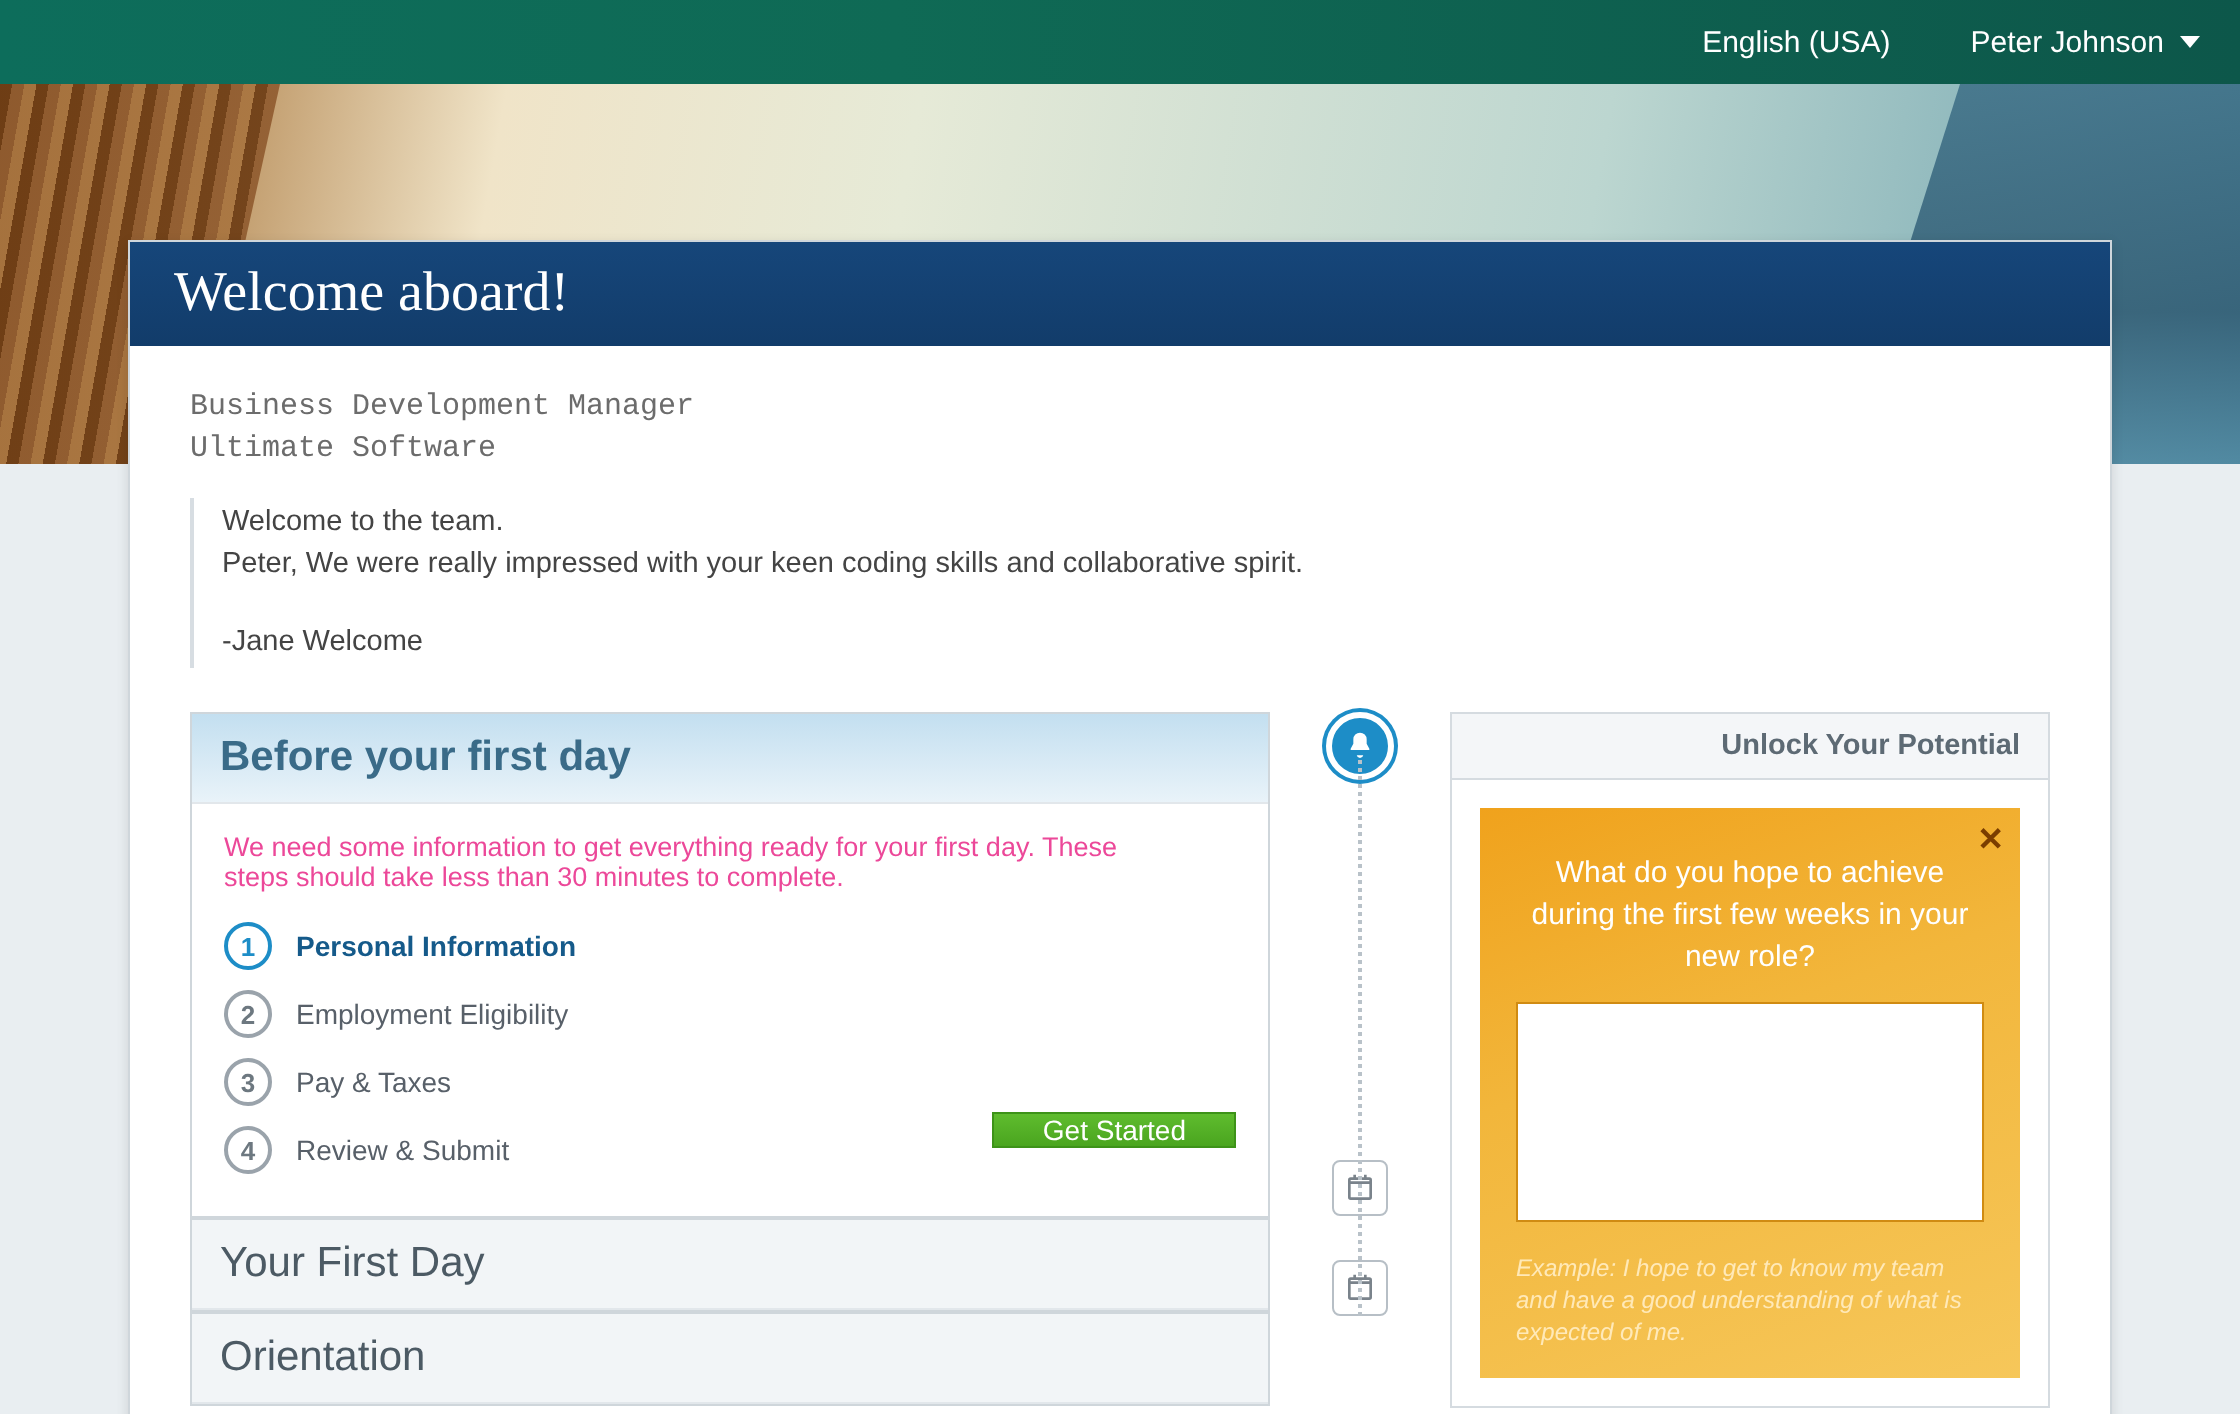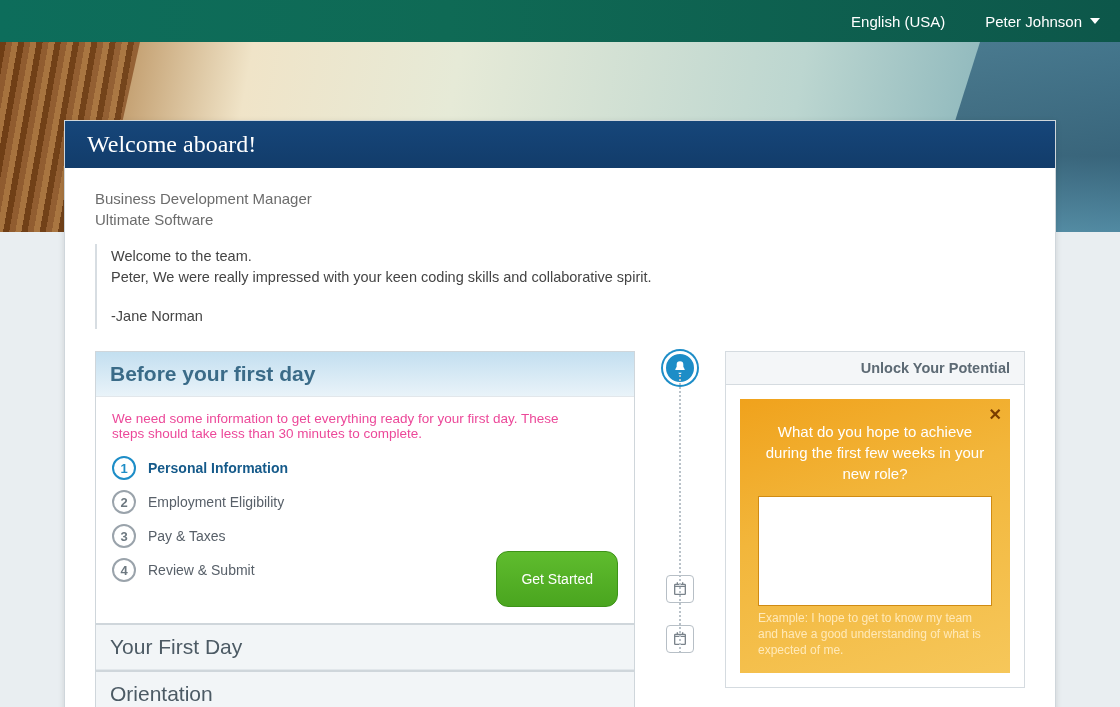--- a/index.html
+++ b/index.html
@@ -41,31 +41,31 @@
     opacity:.85;
   }
 
   
   .card {
     position: absolute; left: 64px; top: 120px; width: 992px;
     background: #fff; border: 1px solid #cfd6db; box-shadow: 0 2px 6px rgba(0,0,0,.12);
   }
   .card-header {
     background: linear-gradient(180deg,#16467a 0%, #123c6a 100%);
-    color: #fff; font-size: 24px; padding: 10px 22px; font-weight: 400;
+    color: #fff; font-size: 28px; padding: 10px 22px; font-weight: 400;
     font-family: Georgia, "Times New Roman", serif;
   }
   .card-body { padding: 18px 30px 24px 30px; }
 
   .name-block h2 {
     font-family: Georgia, "Times New Roman", serif; font-weight: 400;
     font-size: 26px; color: #2b2b2b;
   }
   .name-block .role, .name-block .company {
-    font-family: Liberation Sans, sans-serif; color: #6c6c6c; font-size: 15px; margin-top: 4px;
+    font-family: Liberation Mono, monospace; color: #6c6c6c; font-size: 15px; margin-top: 4px;
   }
 
   .quote {
     border-left: 2px solid #d7dde2; margin: 16px 0 22px 0; padding: 2px 0 2px 14px;
     color: #444; font-size: 14.5px; max-width: 620px; line-height: 1.45;
   }
   .quote .sig { margin-top: 18px; }
 
   
   .cols { display: flex; gap: 28px; align-items: flex-start; }
@@ -114,22 +114,22 @@
   .step-num {
     width: 24px; height: 24px; border-radius: 50%; border: 2px solid #1d8dc7;
     color: #1d8dc7; display: inline-flex; align-items: center; justify-content: center;
     font-size: 13px; font-weight: 600; background:#fff;
   }
   .steps li:not(.active) .step-num { border-color:#9aa3ab; color:#6d7880; }
 
   .get-started {
     float: right; margin-top: -36px;
     background: linear-gradient(180deg,#5fbc2e,#4aa51f);
-    color: #fff; border: 1px solid #3d9318; padding: 19px 24px;
-    font-size: 14px; border-radius: 12px; cursor: pointer;
+    color: #fff; border: 1px solid #3d9318; padding: 0 24px;
+    font-size: 14px; border-radius: 0; cursor: pointer;
   }
 
   
   .unlock-head {
     background:#f4f6f8; border:1px solid #d5dbe0; border-bottom:none;
     padding:8px 14px; font-size:14.5px; color:#5d6a74; font-weight:600;text-align:right;
   }
   .goldbox {
     border:1px solid #d5dbe0; padding:14px;
     background:#fff;
@@ -140,21 +140,21 @@
   }
   .gold-close{
     position:absolute; right:8px; top:6px; color:#7a3d00; font-weight:bold; cursor:pointer;
     font-size:16px;
   }
   .gold-q{ font-size:15px; line-height:1.4; max-width:260px; margin:4px auto 12px; text-align:center;}
   .gold-ta{
     width:100%; height:110px; border:1px solid #d08b12; background:#fff; resize:none;
     padding:6px; font-size:13px; color:#333;
   }
-  .gold-ex{ font-size:12px; color:#ffe9b8; line-height:1.35;}
+  .gold-ex{ font-size:12px; font-style:italic; color:#ffe9b8; margin-top:10px; line-height:1.35;}
 
   .bell-svg{width:16px;height:16px;fill:#fff;}
   .cal-svg{width:16px;height:16px;fill:#7a838b;}
 </style>
 </head>
 <body>
 
 <div class="topbar">
   <div class="item">
     <span>English (USA)</span>
@@ -171,21 +171,21 @@
   <div class="card-header">Welcome aboard!</div>
   <div class="card-body">
     <div class="name-block">
       <div class="role">Business Development Manager</div>
       <div class="company">Ultimate Software</div>
     </div>
 
     <div class="quote">
       <div>Welcome to the team.</div>
       <div>Peter, We were really impressed with your keen coding skills and collaborative spirit.</div>
-      <div class="sig">-Jane Norman</div>
+      <div class="sig">-Jane Welcome</div>
     </div>
 
     <div class="cols">
 
       <div class="left">
         <div class="section sec-open">
           <div class="sec-head">Before your first day</div>
           <div class="sec-body">
             <div class="sec-desc">We need some information to get everything ready for your first day. These steps should take less than 30 minutes to complete.</div>
             <ul class="steps">

